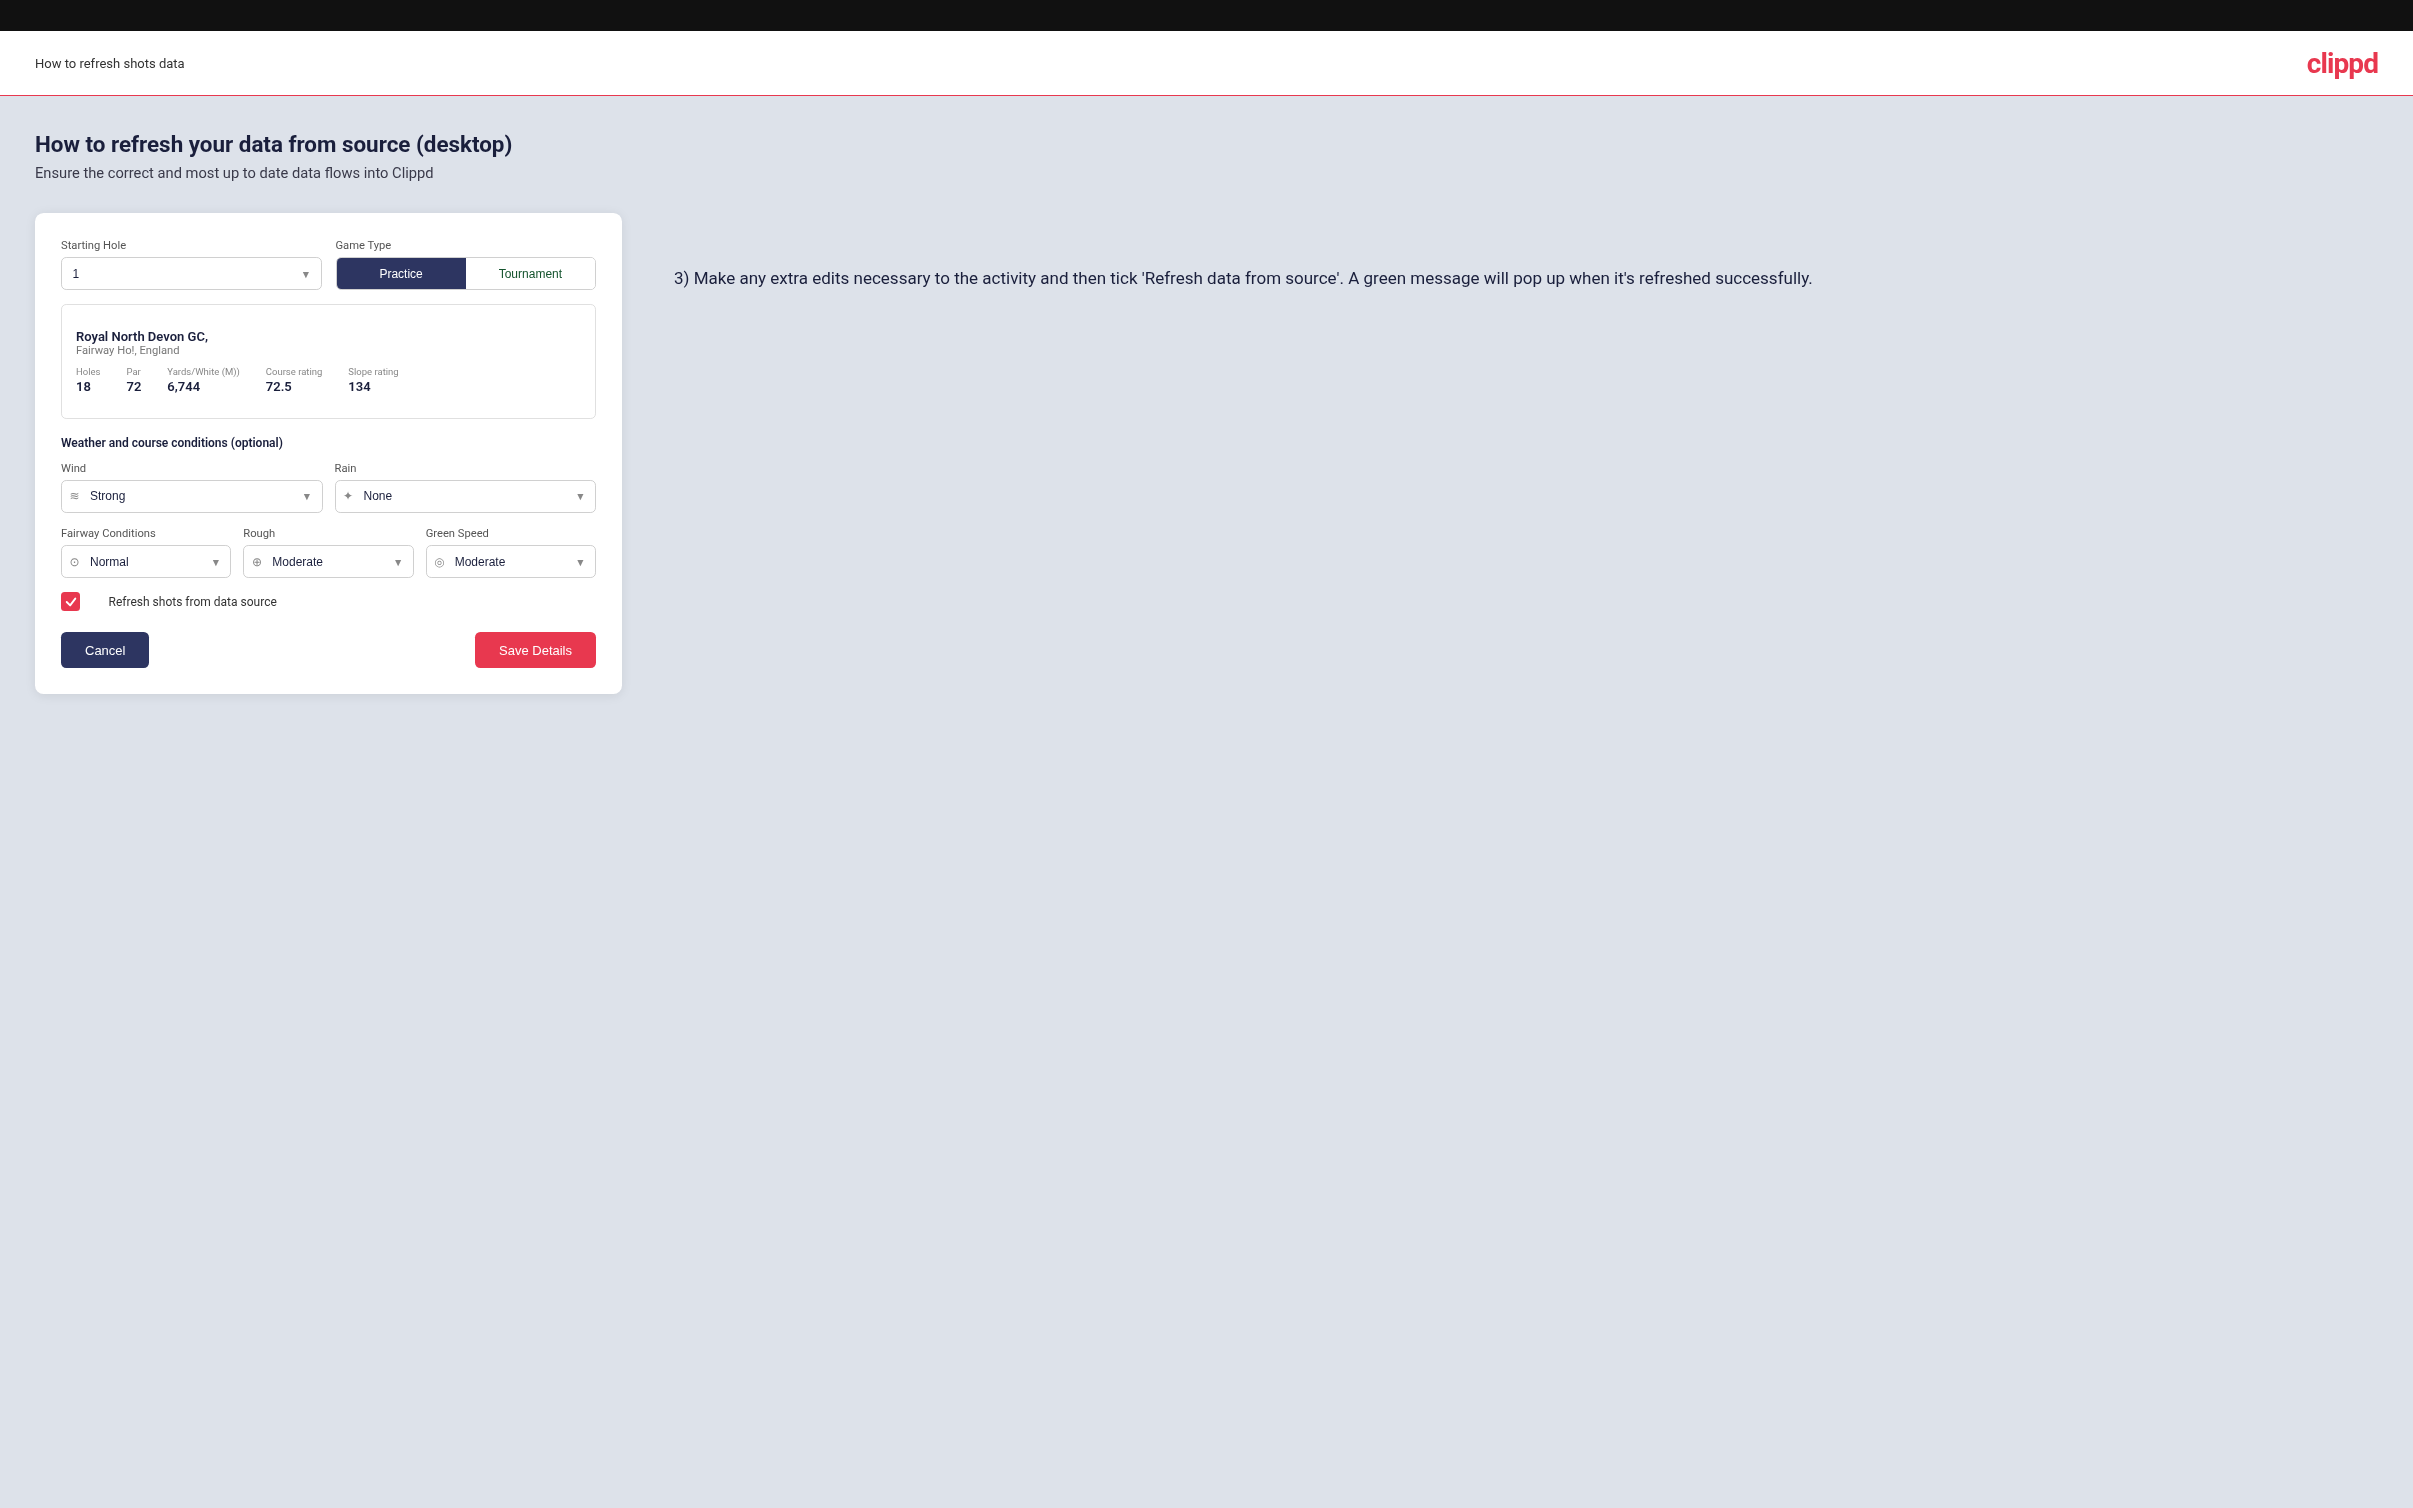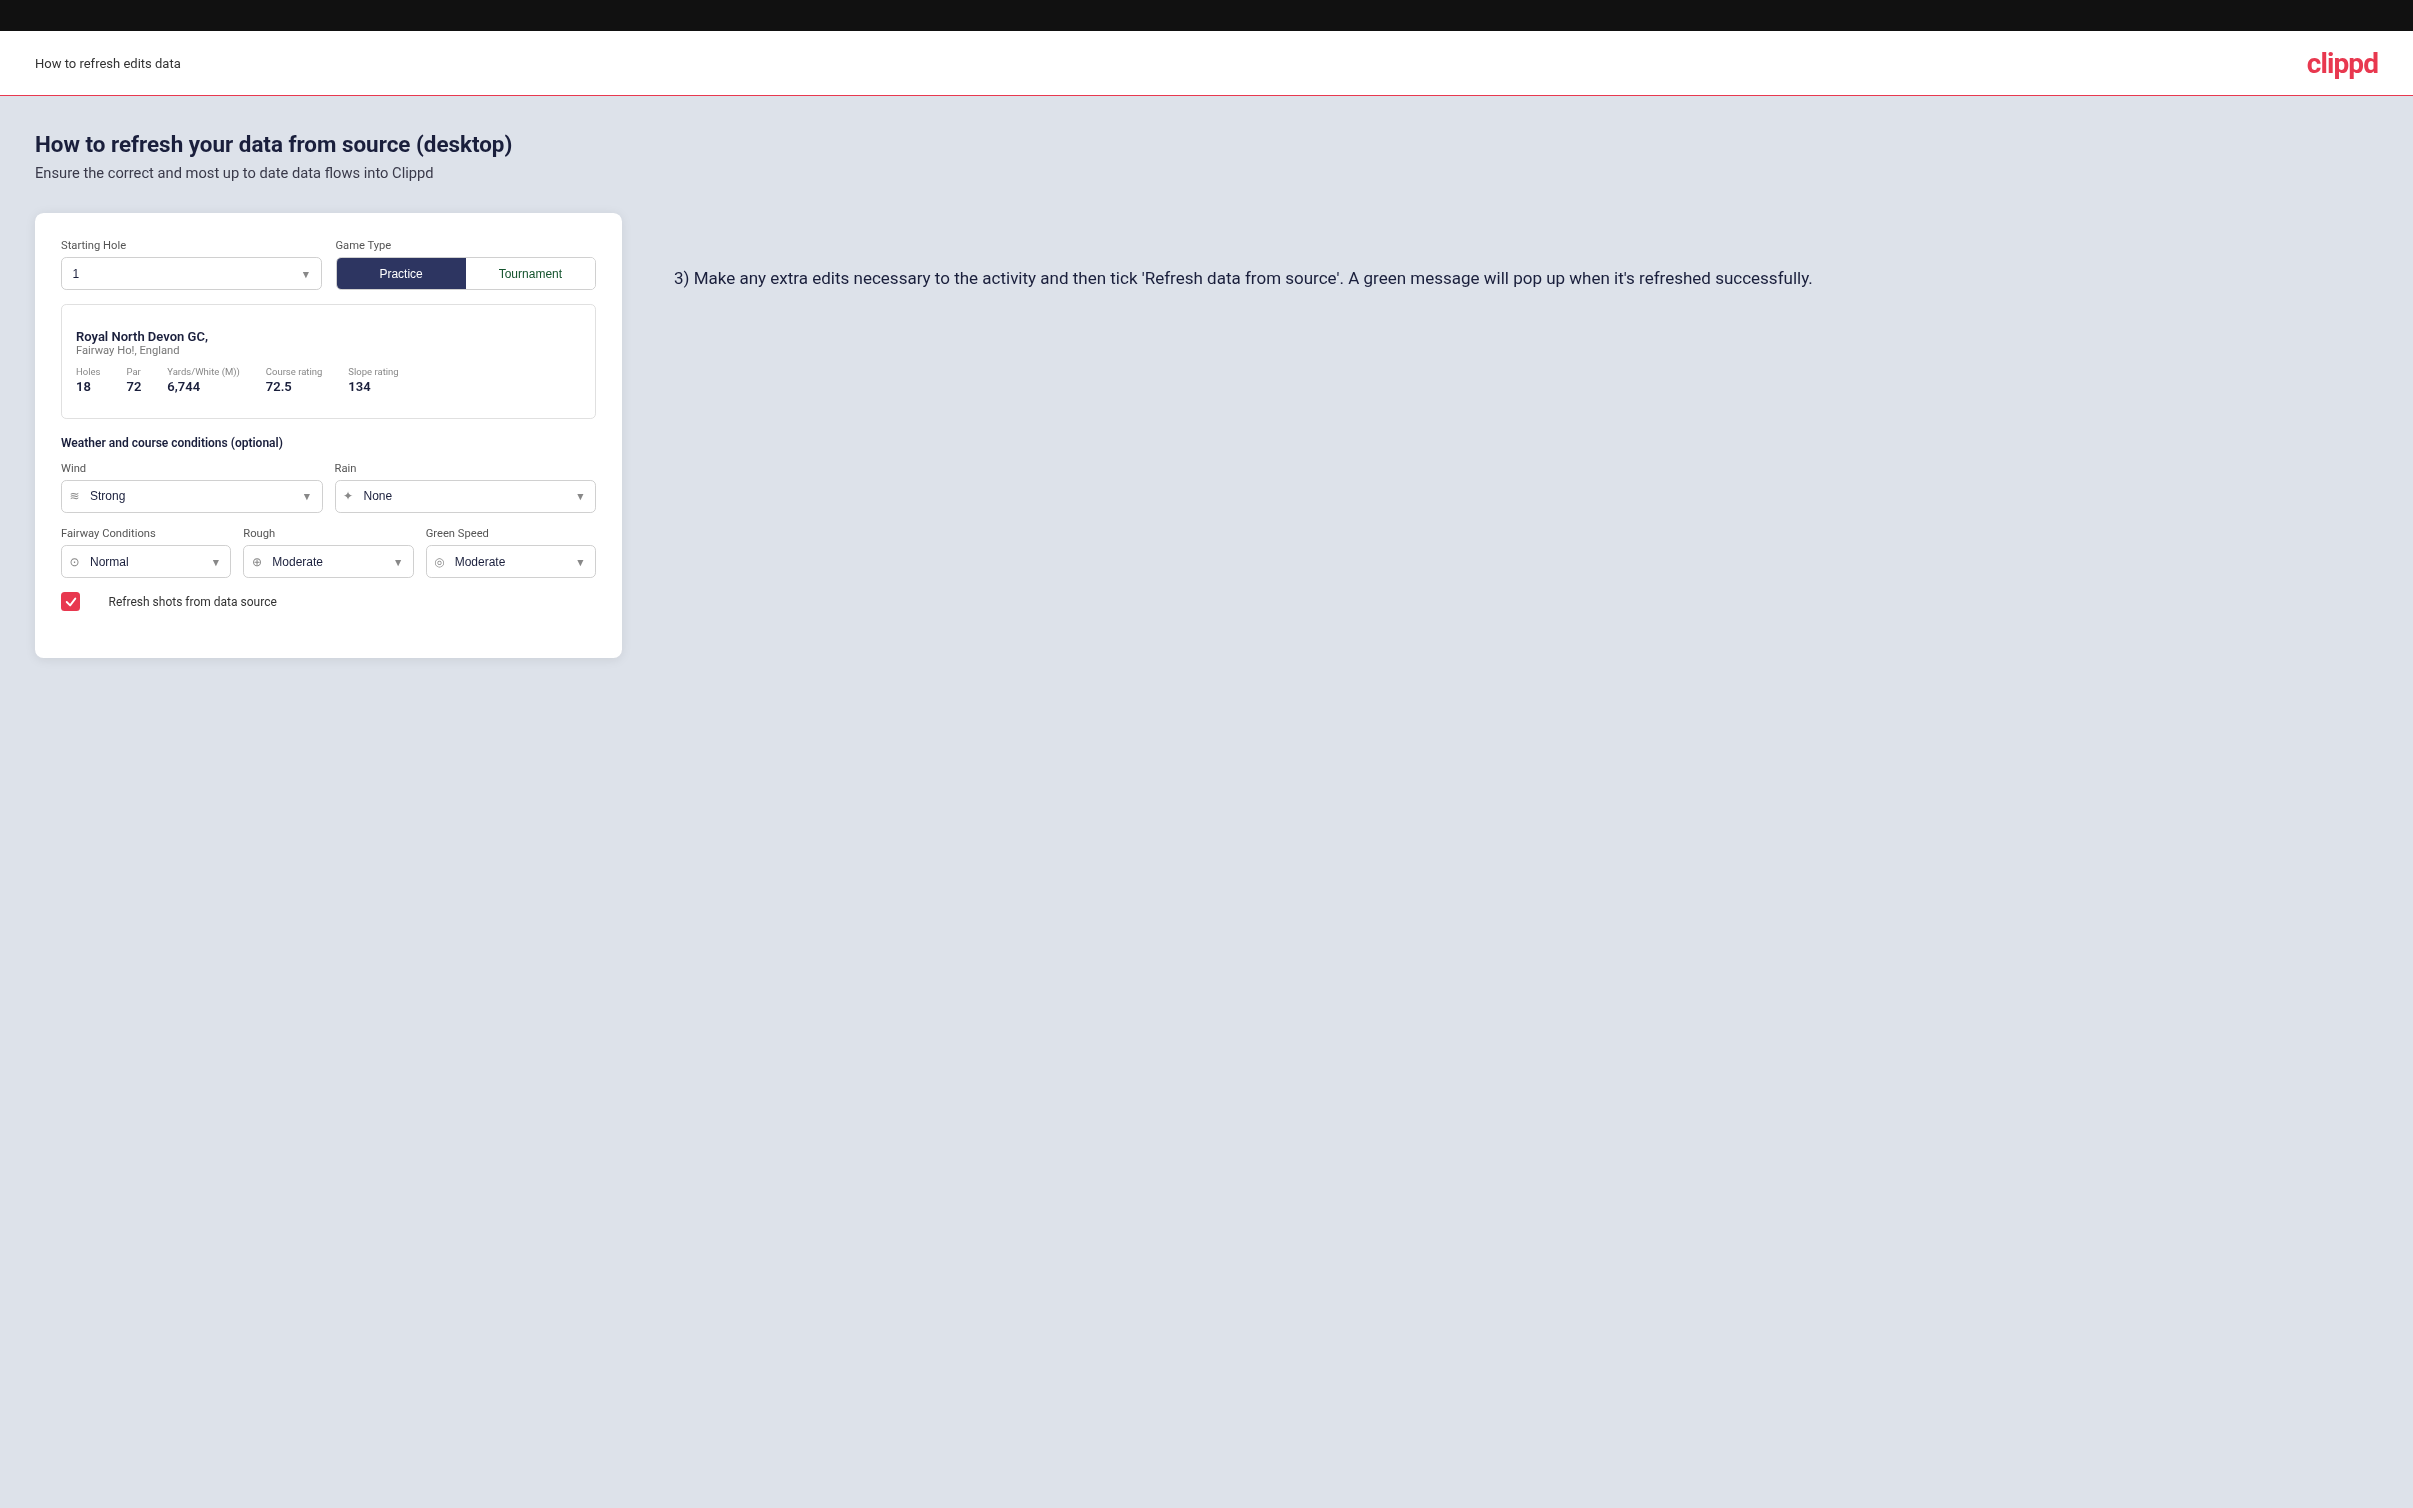--- a/index.html
+++ b/index.html
@@ -257,21 +257,21 @@
     .half-width {
       width: 50%;
     }
   </style>
 </head>
 <body>
 
 <div class="top-bar"></div>
 
 <div class="header">
-  <span class="header-title">How to refresh edits data</span>
+  <span class="header-title">How to refresh shots data</span>
   <span class="logo">clippd</span>
 </div>
 
 <div class="main-content">
   <h1 class="page-heading">How to refresh your data from source (desktop)</h1>
   <p class="page-subheading">Ensure the correct and most up to date data flows into Clippd</p>
 
   <div class="content-row">
 
     <div class="form-panel">
@@ -399,20 +399,24 @@
 
       <div class="checkbox-row">
         <div class="checkbox-custom">
           <svg viewBox="0 0 14 14" fill="none" xmlns="http://www.w3.org/2000/svg">
             <path d="M2 7L6 11L12 3" stroke="white" stroke-width="2.2" stroke-linecap="round" stroke-linejoin="round"></path>
           </svg>
         </div>
         <span class="checkbox-label">Refresh shots from data source</span>
       </div>
 
+      <div class="form-actions">
+        <button class="btn-cancel">Cancel</button>
+        <button class="btn-save">Save Details</button>
+      </div>
 
     </div>
 
     <div class="side-text">
       <p>3) Make any extra edits necessary to the activity and then tick 'Refresh data from source'. A green message will pop up when it's refreshed successfully.</p>
     </div>
   </div>
 </div>
 
 <div class="footer">

